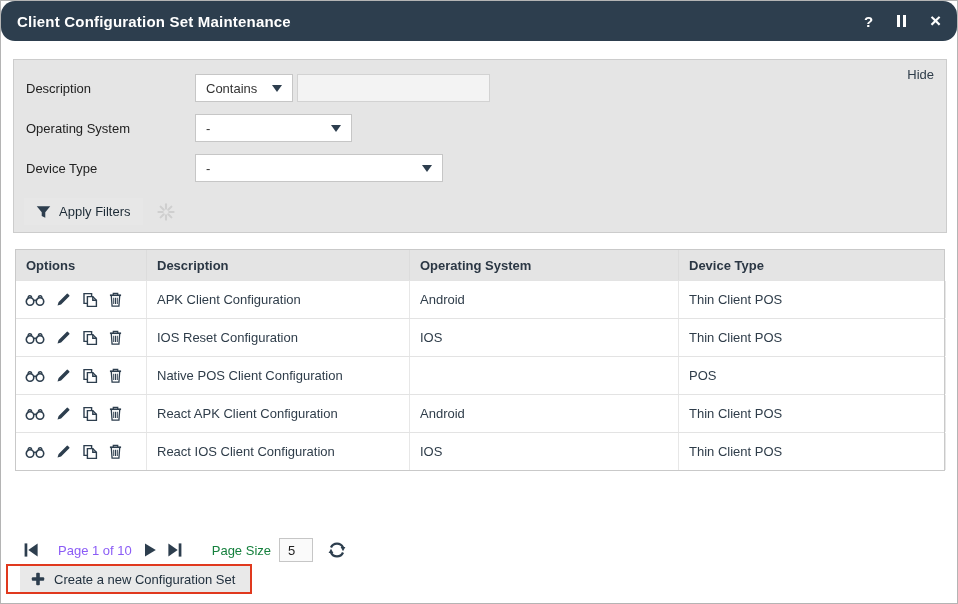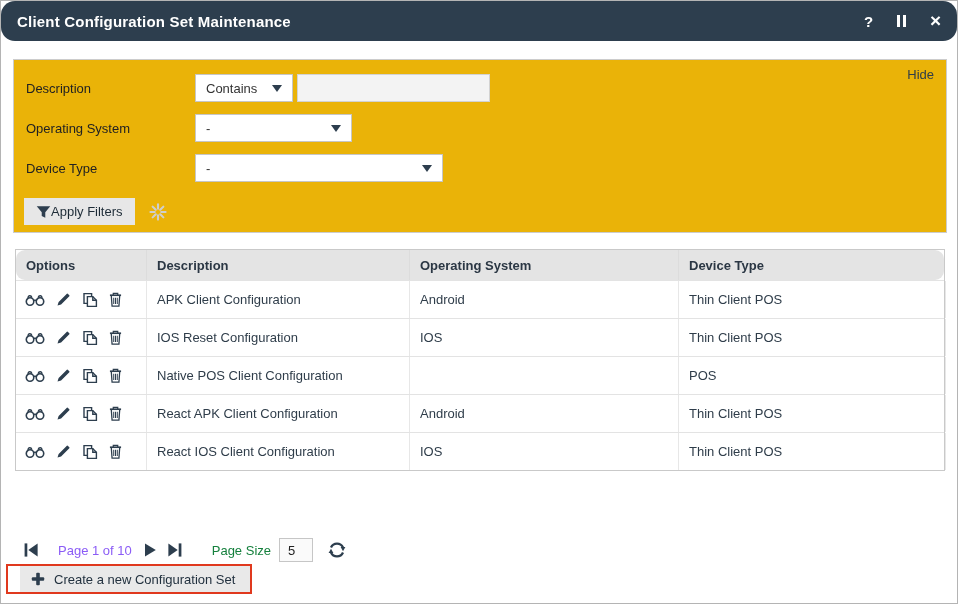--- a/index.html
+++ b/index.html
@@ -21,21 +21,21 @@
   .titlebar-title { flex: 1; font-size: 15px; font-weight: 700; letter-spacing: .2px; }
   .tb-icons { display: flex; align-items: center; gap: 24px; }
   .tb-icon { color: #fff; font-weight: 700; font-size: 15px; line-height: 1; cursor: pointer; }
   .tb-icon.close { font-size: 19px; font-weight: 700; margin-top: -2px; }
   .pause-bars { display: inline-flex; gap: 3.5px; cursor: pointer; }
   .pause-bars span { width: 2.6px; height: 12px; background: #fff; display: inline-block; }
 
   
   .filter-panel {
     position: absolute; left: 12px; top: 58px; width: 934px; height: 174px;
-    border: 1px solid #cccccc; background: #eab308;
+    border: 1px solid #cccccc; background: #e5e5e5;
   }
   .hide-link { position: absolute; top: 7px; right: 12px; font-size: 13px; color: #2f3d4a; cursor: pointer; }
   .f-row { position: absolute; left: 12px; display: flex; align-items: center; height: 28px; }
   .f-row.r1 { top: 14px; }
   .f-row.r2 { top: 54px; }
   .f-row.r3 { top: 94px; }
   .f-label { width: 169px; font-size: 13px; color: #222; }
   .select {
     height: 28px; background: #fff; border: 1px solid #c6c6c6;
     display: flex; align-items: center; justify-content: space-between;
@@ -46,33 +46,33 @@
   .sel-os { width: 157px; }
   .sel-device { width: 248px; }
   .text-filter {
     width: 193px; height: 28px; margin-left: 4px;
     background: #f3f3f3; border: 1px solid #d2d2d2;
     font-size: 13px; padding: 0 8px; color: #333;
   }
   .f-buttons { position: absolute; left: 10px; top: 138px; display: flex; align-items: center; gap: 6px; }
   .btn {
     height: 27px; background: #e7e7e7; border: 0;
-    display: inline-flex; align-items: center; 
+    display: inline-flex; align-items: center; gap: 8px;
     padding: 0 12px; font-size: 13px; color: #1d2b36; cursor: pointer;
     font-family: "Liberation Sans", sans-serif;
   }
   .spinner { margin-left: 8px; display: inline-flex; }
 
   
   .grid {
     position: absolute; left: 14px; top: 248px; width: 930px;
     border: 1px solid #c9c9c9; font-size: 13px; color: #2f3d4a;
   }
   .g-row { display: grid; grid-template-columns: 131px 263px 269px 267px; }
-  .g-head { background: #e4e4e4; height: 30px; border-radius: 9px; }
+  .g-head { background: #e4e4e4; height: 30px; }
   .g-head .g-cell { font-weight: 700; color: #2b3744; display: flex; align-items: center; }
   .g-body .g-row { height: 38px; border-top: 1px solid #e3e3e3; background: #fff; }
   .g-cell { padding: 0 10px; display: flex; align-items: center; border-right: 1px solid #dcdcdc; overflow: hidden; }
   .g-cell:last-child { border-right: 0; }
   .g-body .g-cell { border-right: 1px solid #e7e7e7; }
   .opt-cell { gap: 11px; padding-left: 9px; }
   .icon-btn { display: inline-flex; cursor: pointer; background: none; border: 0; padding: 0; }
 
   
   .pager { position: absolute; left: 22px; top: 537px; display: flex; align-items: center; }

